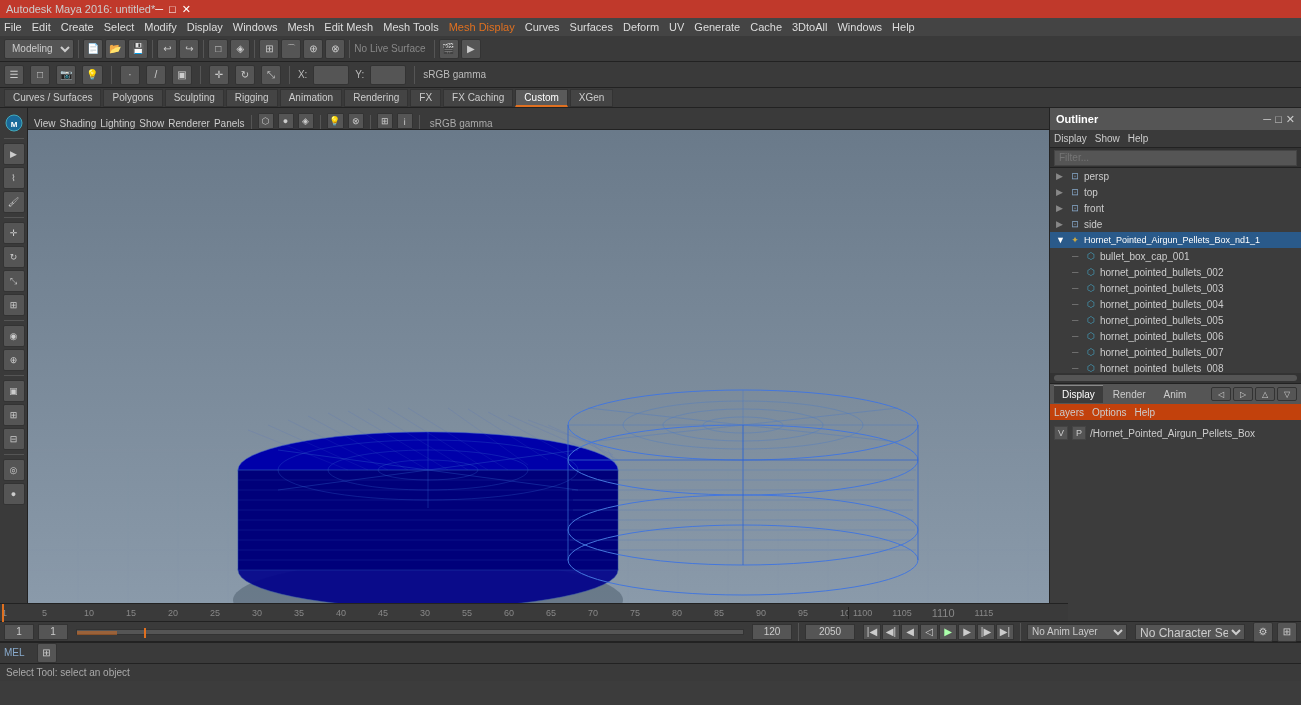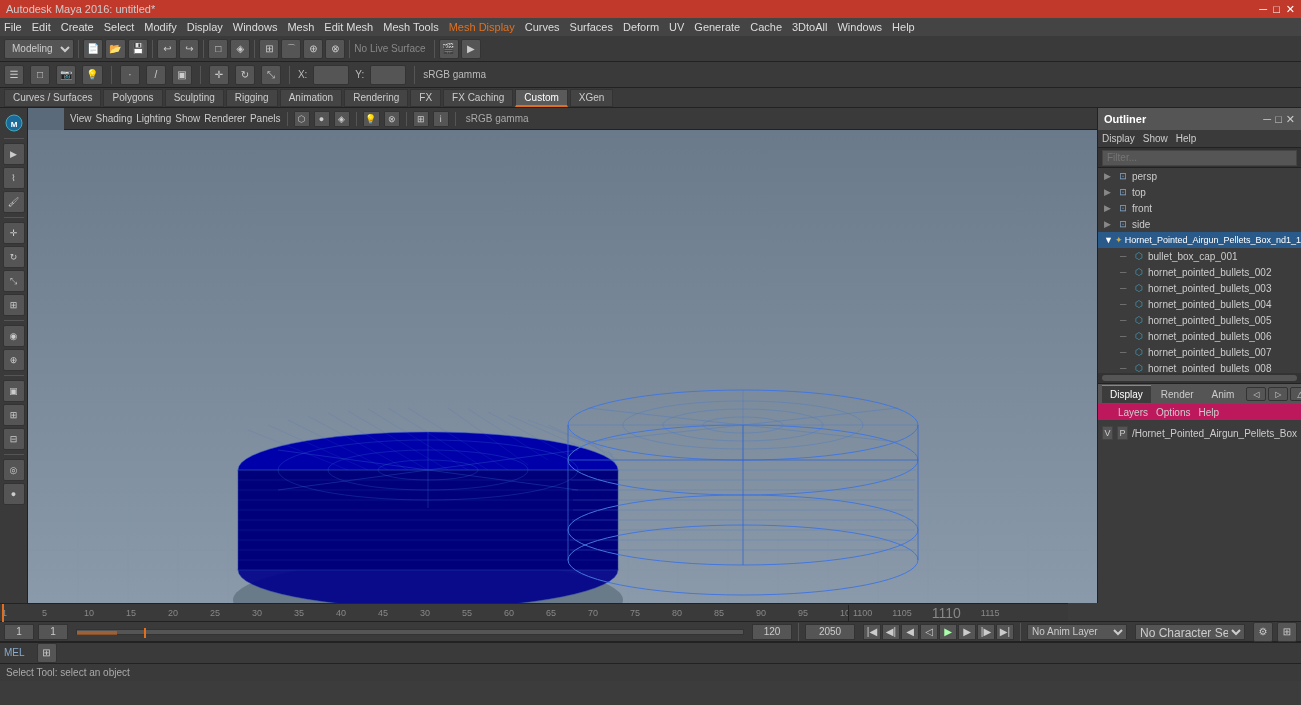--- a/index.html
+++ b/index.html
@@ -1,20 +1,20 @@
 <!DOCTYPE html>
 <html><head>
   <meta charset="utf-8">
   <style>
     * { margin: 0; padding: 0; box-sizing: border-box; }
     body { width: 1301px; height: 705px; overflow: hidden; background: #3c3c3c; font-family: Arial, sans-serif; font-size: 11px; color: #ccc; }
 
     
     #title-bar {
-      width: 100%; height: 18px; background: #c0392b; display: flex; align-items: center; justify-content: space-between; padding: 0 6px;
+      width: 100%; height: 18px; background: #c0392b; display: flex; align-items: center; padding: 0 6px;
     }
     #title-bar-controls { display: flex; gap: 6px; }
     #title-bar-controls span { color: #fff; font-size: 11px; cursor: pointer; }
 
     
     #menu-bar {
       width: 100%; height: 18px; background: #444; display: flex; align-items: center; padding: 0 4px; gap: 10px;
     }
     .menu-item { color: #ddd; font-size: 11px; cursor: pointer; white-space: nowrap; }
 
@@ -58,33 +58,33 @@
       width: 22px; height: 22px; background: #555; border: 1px solid #333; color: #ccc; font-size: 9px;
       cursor: pointer; display: flex; align-items: center; justify-content: center; border-radius: 2px;
     }
     .lt-sep { width: 20px; height: 1px; background: #555; margin: 2px 0; }
 
     
     #viewport {
       flex: 1; background: #5a6a7a; position: relative; overflow: hidden;
     }
     #viewport-header {
-      height: 22px; background: #3a3a3a; display: flex; align-items: center; padding: 0 6px; gap: 4px; border-bottom: 1px solid #222; margin-left: 36px;
+      height: 22px; background: #3a3a3a; display: flex; align-items: flex-end; padding: 0 6px; gap: 4px; border-bottom: 1px solid #222;
     }
     .vp-menu { color: #ccc; font-size: 10px; cursor: pointer; }
     .vp-sep { width: 1px; height: 14px; background: #555; margin: 0 2px; }
     .vp-btn { height: 16px; min-width: 16px; background: #555; border: 1px solid #333; color: #ccc; font-size: 9px; cursor: pointer; display: flex; align-items: center; justify-content: center; padding: 0 2px; border-radius: 1px; }
     #viewport-canvas { width: 100%; height: calc(100% - 22px); position: relative; }
 
     
     #scene-svg { width: 100%; height: 100%; }
 
     
     #right-panel {
-      width: 204px; background: #3c3c3c; border-left: 1px solid #222; display: flex; flex-direction: column;
+      width: 252px; background: #3c3c3c; border-left: 1px solid #222; display: flex; flex-direction: column;
     }
     #outliner-header {
       height: 22px; background: #555; display: flex; align-items: center; justify-content: space-between; padding: 0 6px;
     }
     #outliner-controls { display: flex; gap: 4px; }
     #outliner-controls span { color: #ccc; font-size: 11px; cursor: pointer; }
     #outliner-menu { height: 18px; background: #3a3a3a; display: flex; align-items: center; padding: 0 4px; gap: 8px; border-bottom: 1px solid #222; }
     .ol-menu { color: #ccc; font-size: 10px; cursor: pointer; }
 
     #outliner-tree { flex: 1; overflow-y: auto; overflow-x: hidden; background: #3c3c3c; }
@@ -98,21 +98,21 @@
 
     
     #channel-box {
       height: 220px; background: #3c3c3c; border-top: 1px solid #222; display: flex; flex-direction: column;
     }
     #channel-box-header {
       height: 20px; background: #555; display: flex; align-items: center; gap: 2px; padding: 0 4px;
     }
     .cb-tab { padding: 0 8px; height: 18px; display: flex; align-items: center; font-size: 10px; color: #ccc; cursor: pointer; }
     .cb-tab.active { background: #3c3c3c; color: #fff; border-top: 1px solid #888; }
-    #channel-box-menu { height: 16px; background: #be185d; display: flex; align-items: center; padding: 0 20px; gap: 8px; }
+    #channel-box-menu { height: 16px; background: #c2410c; display: flex; align-items: center; padding: 0 4px; gap: 8px; }
     .cb-menu { color: #ccc; font-size: 10px; cursor: pointer; }
     #channel-box-content { flex: 1; padding: 4px; overflow: hidden; }
     #cb-object-row { display: flex; align-items: center; gap: 4px; padding: 2px 0; }
     .cb-vp-badge { width: 14px; height: 14px; background: #555; color: #ccc; font-size: 9px; display: flex; align-items: center; justify-content: center; border: 1px solid #444; cursor: pointer; }
     .cb-object-name { color: #ccc; font-size: 10px; }
 
     
     #bottom-area {
       height: 42px; background: #3a3a3a; display: flex; flex-direction: column; border-top: 1px solid #222;
     }
@@ -629,21 +629,21 @@
     <span class="tnum" style="left:756px;">90</span>
     <span class="tnum" style="left:798px;">95</span>
     <span class="tnum" style="left:840px;">100</span>
 
     <div style="position:absolute;left:2px;top:0;width:2px;height:18px;background:#e07020;"></div>
   </div>
 
   <div style="width:220px;background:#3a3a3a;border-left:1px solid #222;display:flex;align-items:center;padding:0 4px;">
     <span style="font-size:9px;color:#888;">1100</span>
     <span style="font-size:9px;color:#888;margin-left:20px;">1105</span>
-    <span style="font-size:14px;color:#888;margin-left:20px;">1110</span>
+    <span style="font-size:11px;color:#888;margin-left:20px;">1110</span>
     <span style="font-size:9px;color:#888;margin-left:20px;">1115</span>
   </div>
 </div>
 
 <div id="bottom-area">
   <div id="bottom-row1">
     <input class="frame-input" type="text" value="1" style="width: 30px;">
     <input class="frame-input" type="text" value="1" style="width: 30px;">
 
     <div class="playback-bar" style="width:460px;">

